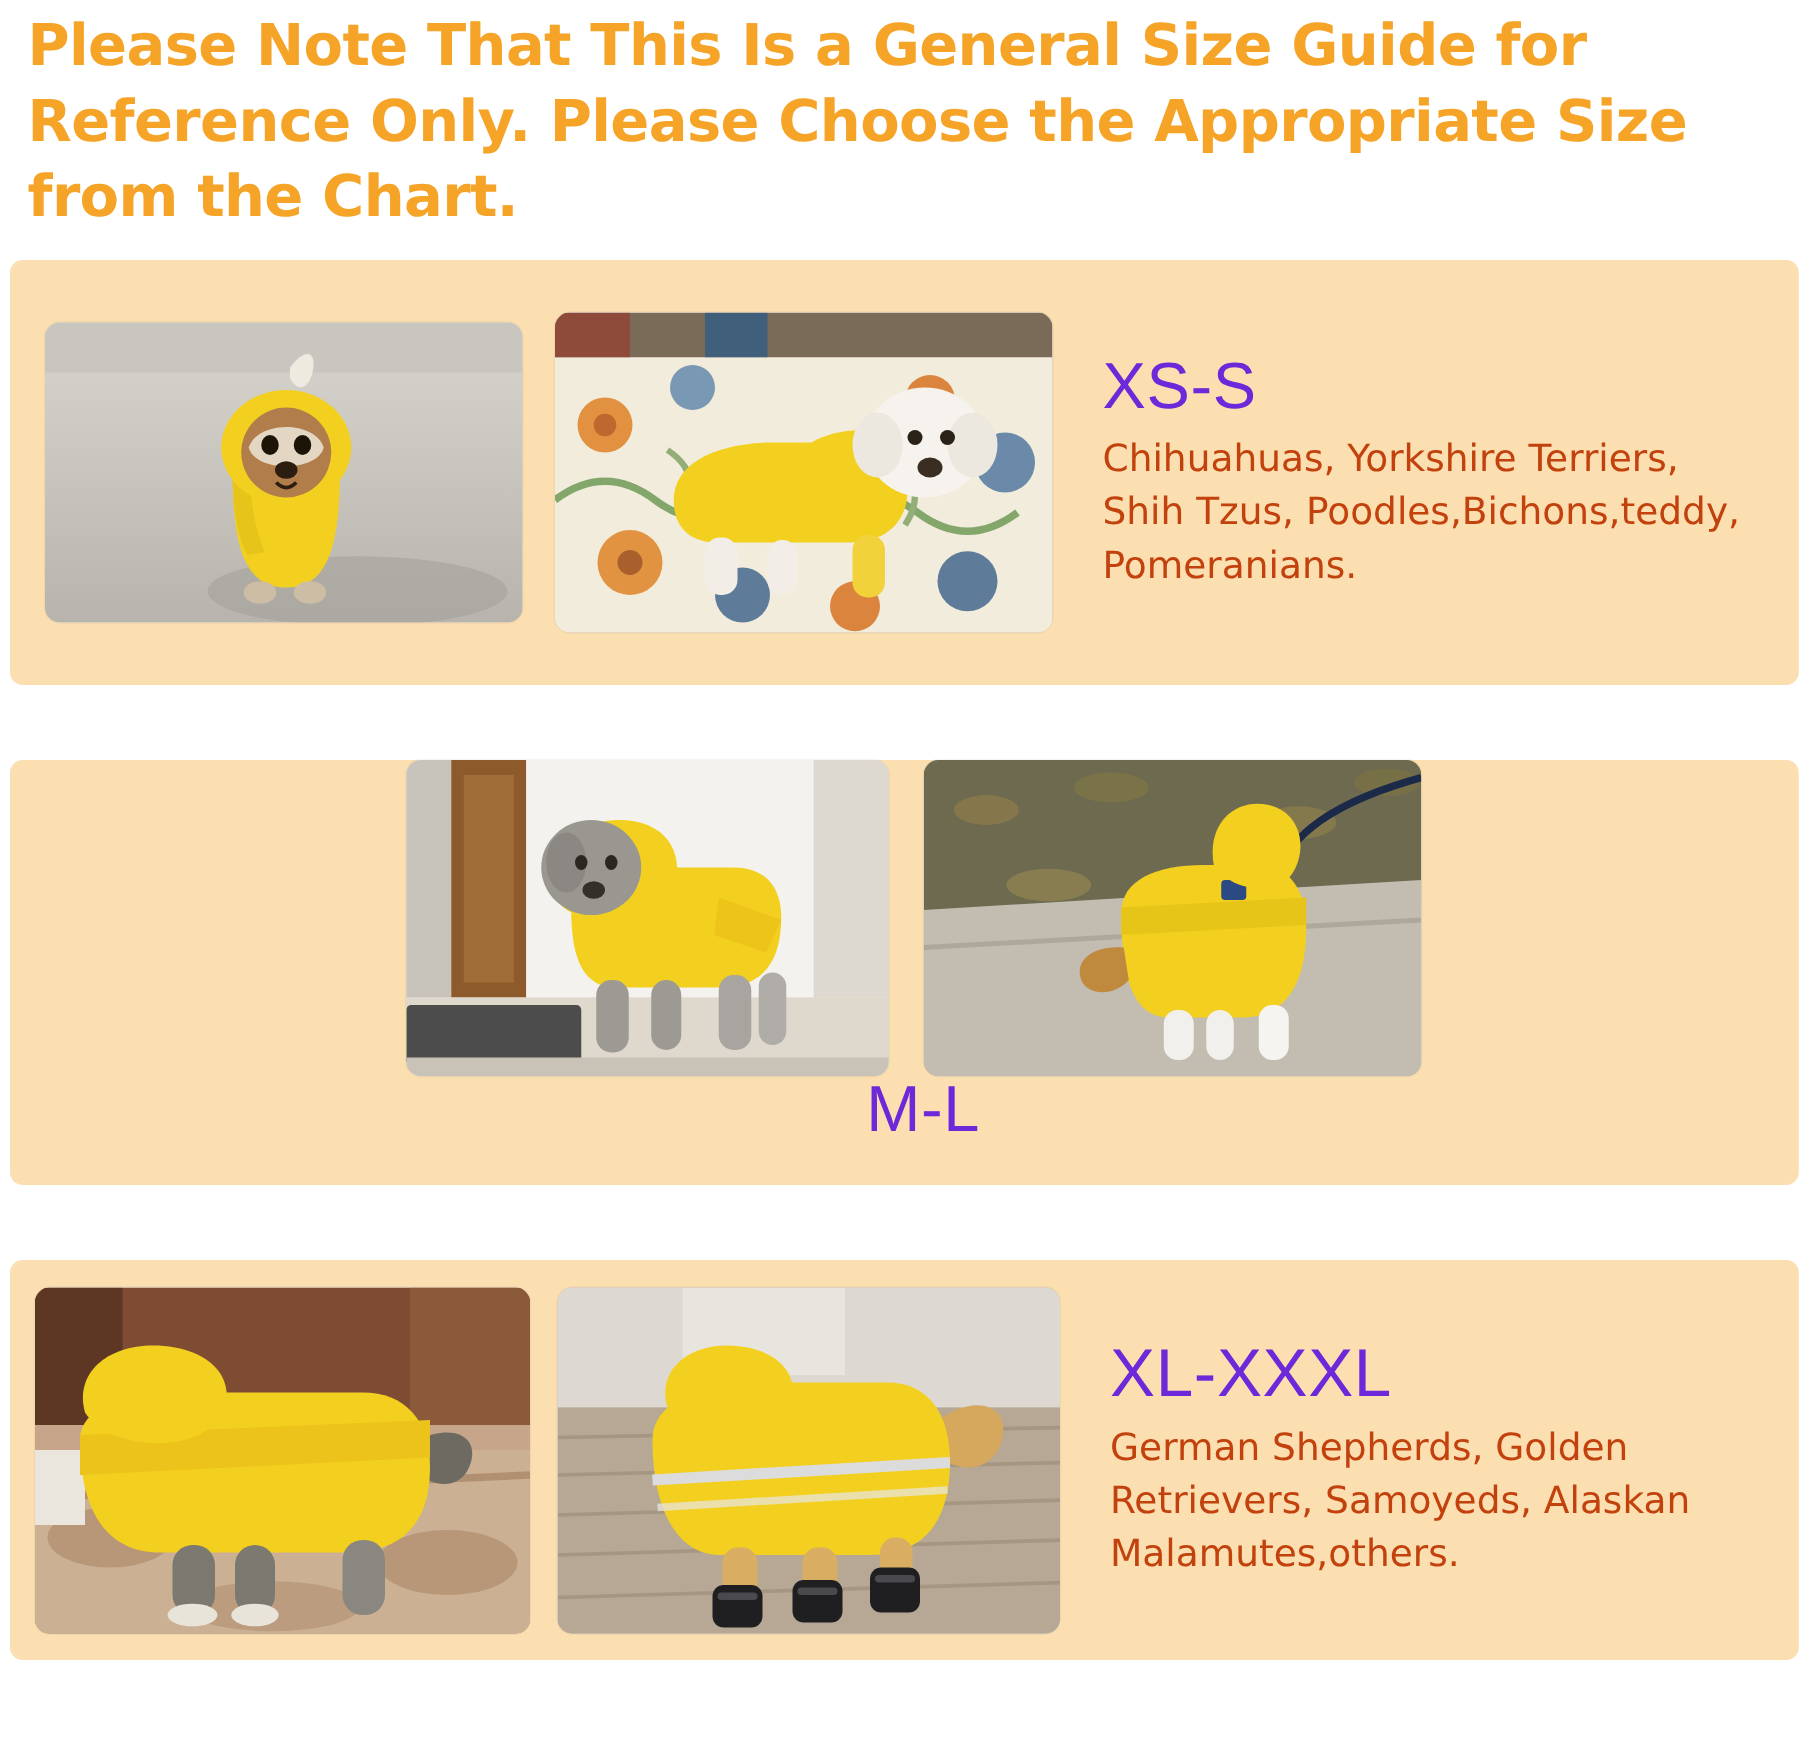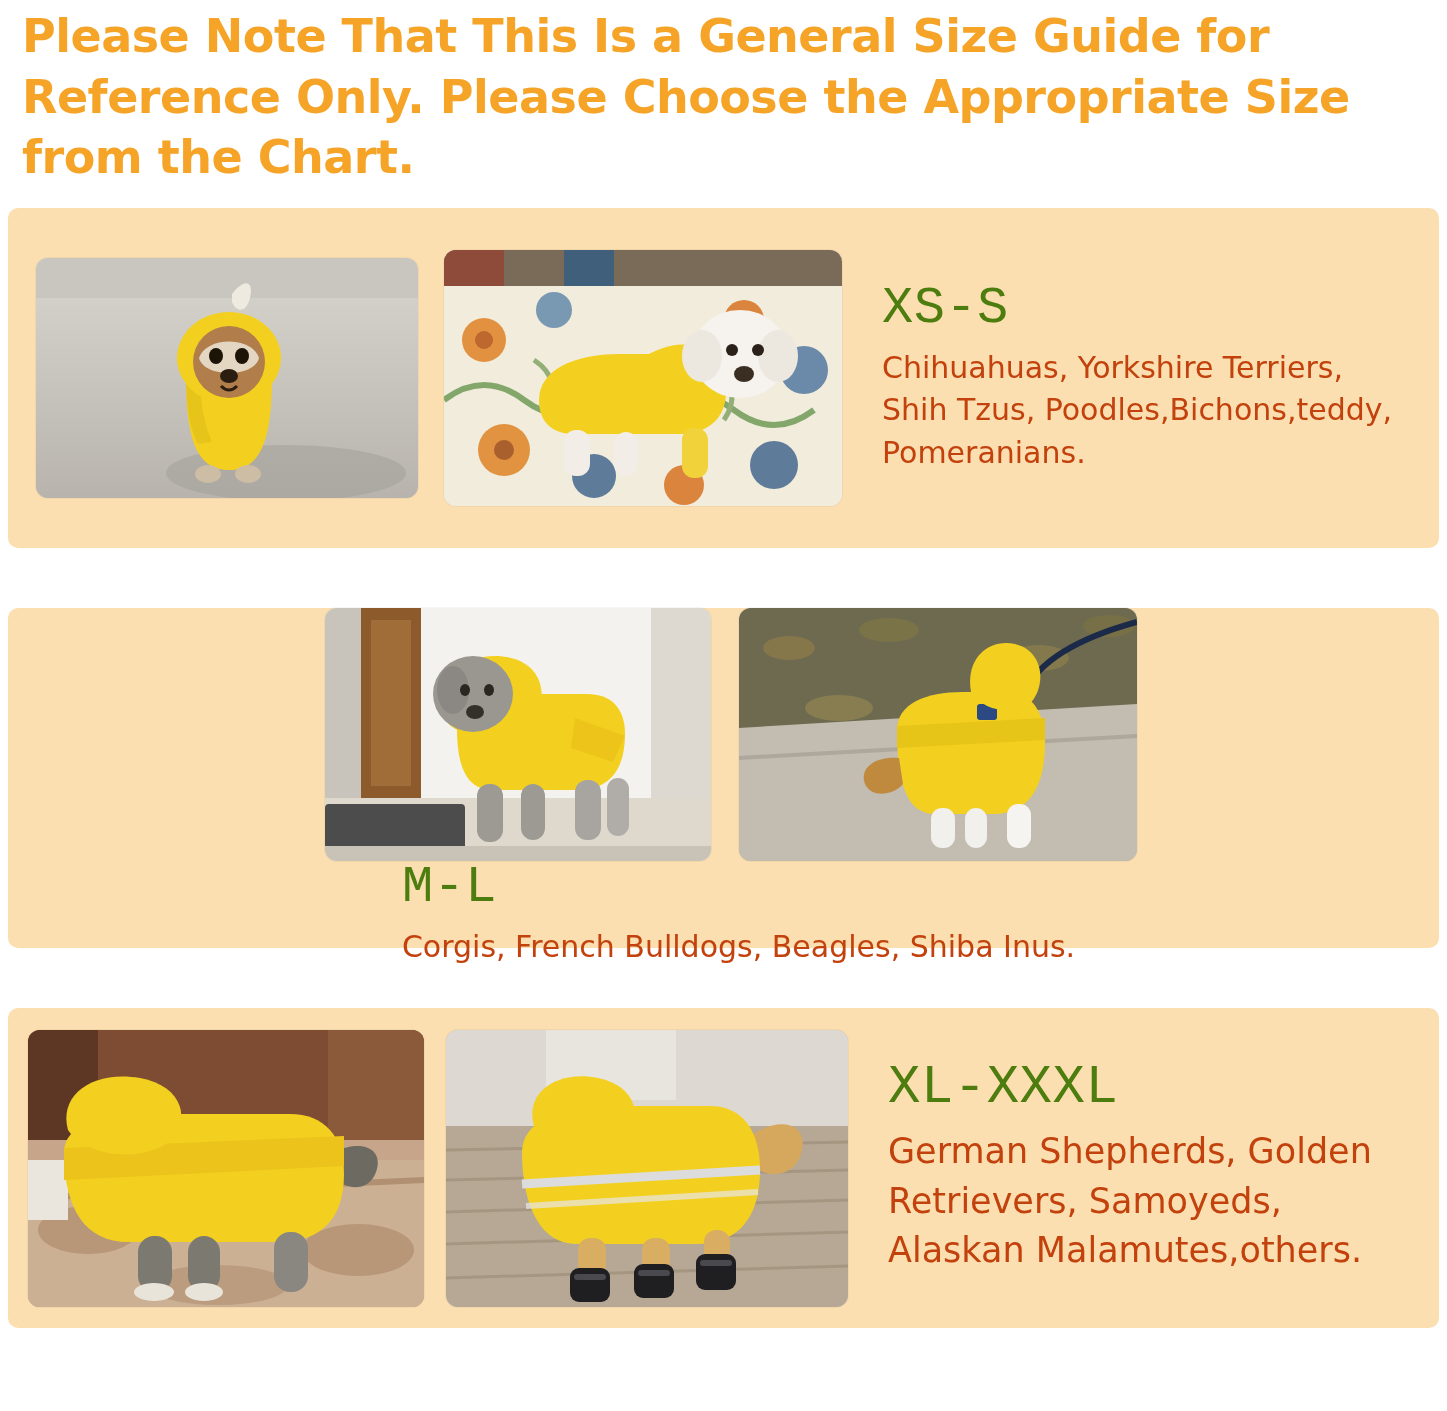--- a/index.html
+++ b/index.html
@@ -82,38 +82,38 @@
   .row-xl .photo-2 { width: 402px; height: 277px; margin-left: 22px; }
 
   .text-block {
     margin-left: 40px;
     flex: 1 1 auto;
     padding-right: 10px;
   }
 
   .size-label {
     font-size: 52px;
-    color: #4d7c0f;
-    font-family: Liberation Mono, monospace;
+    color: #6d28d9;
+    font-family: Liberation Sans, sans-serif;
     font-weight: 400;
     line-height: 1.05;
     margin: 0 0 10px 0;
     letter-spacing: 0.5px;
   }
 
   .size-desc {
     font-size: 30px;
     color: #c2410c;
     line-height: 1.42;
     margin: 0;
     font-family: "DejaVu Sans", sans-serif;
   }
 
   .row-xl .size-label { font-size: 54px; }
-  .row-xl .size-desc { font-size: 35px; }
+  .row-xl .size-desc { font-size: 30px; }
 </style>
 </head>
 <body>
 
 <div class="page">
 
   <h1 class="headline">Please Note That This Is a General Size Guide for Reference Only. Please Choose the Appropriate Size from the Chart.</h1>
 
   <div class="rows">
 
@@ -261,21 +261,20 @@
 
             <rect x="192" y="200" width="24" height="40" rx="11" fill="#f1f0ec"></rect>
             <rect x="226" y="200" width="22" height="40" rx="11" fill="#f1f0ec"></rect>
             <rect x="268" y="196" width="24" height="44" rx="11" fill="#f6f4f0"></rect>
           </svg>
         </div>
 
       </div>
       <div class="text-block">
         <div class="size-label">M-L</div>
-        <div class="size-desc">Corgis, French Bulldogs, Beagles, Shiba Inus.</div>
       </div>
     </div>
 
     <div class="size-row row-xl">
       <div class="photos">
 
         <div class="photo photo-1">
           <svg width="396" height="277" viewBox="0 0 396 277" xmlns="http://www.w3.org/2000/svg">
             <rect width="396" height="277" fill="#b98e6e"></rect>
             <rect x="0" y="0" width="396" height="120" fill="#7e4b33"></rect>

